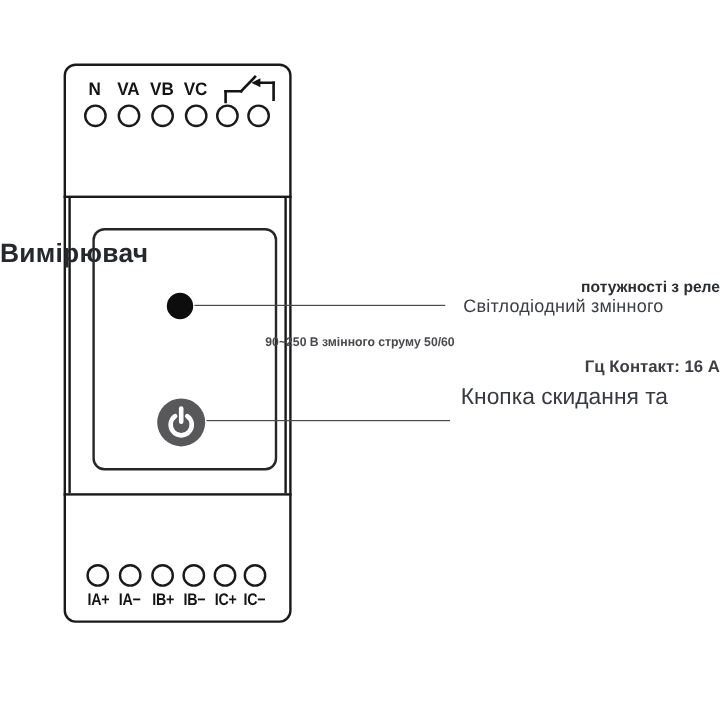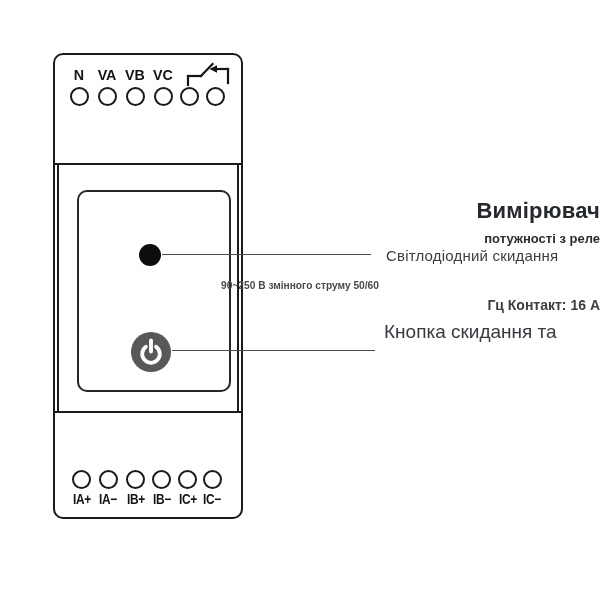--- a/index.html
+++ b/index.html
@@ -32,21 +32,21 @@
   .blabel{
     position:absolute;transform:translateX(-50%) scaleX(.85);
     font-size:14px;font-weight:700;color:#141414;white-space:nowrap;letter-spacing:-.3px;
   }
   
   .panel{
     position:absolute;left:77px;top:190px;width:154px;height:202px;
     border:2px solid #262626;border-radius:10px;background:#fff;box-sizing:border-box;
   }
   .panel-title{
-    position:absolute;left:0;top:198px;width:100%;text-align:right;
+    position:absolute;left:0;top:198px;width:100%;text-align:left;
     font-size:22px;font-weight:600;color:#25282c;letter-spacing:.2px;
   }
   .panel-sub{
     position:absolute;left:0;top:231px;width:100%;text-align:right;
     font-size:13px;font-weight:700;color:#2a2d31;
   }
   .led-dot{
     position:absolute;left:139px;top:244px;width:22px;height:22px;
     border-radius:50%;background:#0d0d0d;
   }
@@ -138,19 +138,19 @@
     <span class="blabel" style="left:108px;top:491px">IA−</span>
     <span class="blabel" style="left:136px;top:491px">IB+</span>
     <span class="blabel" style="left:162px;top:491px">IB−</span>
     <span class="blabel" style="left:188px;top:491px">IC+</span>
     <span class="blabel" style="left:212px;top:491px">IC−</span>
   </div>
 
   <div class="callout led-line"></div>
   <div class="callout btn-line"></div>
 
-  <div class="ann-led">Світлодіодний скидання</div>
+  <div class="ann-led">Світлодіодний змінного</div>
 
   <div class="ann-btn">
     <div>Кнопка скидання та</div>
   </div>
 
 </div>
 
 </body></html>

